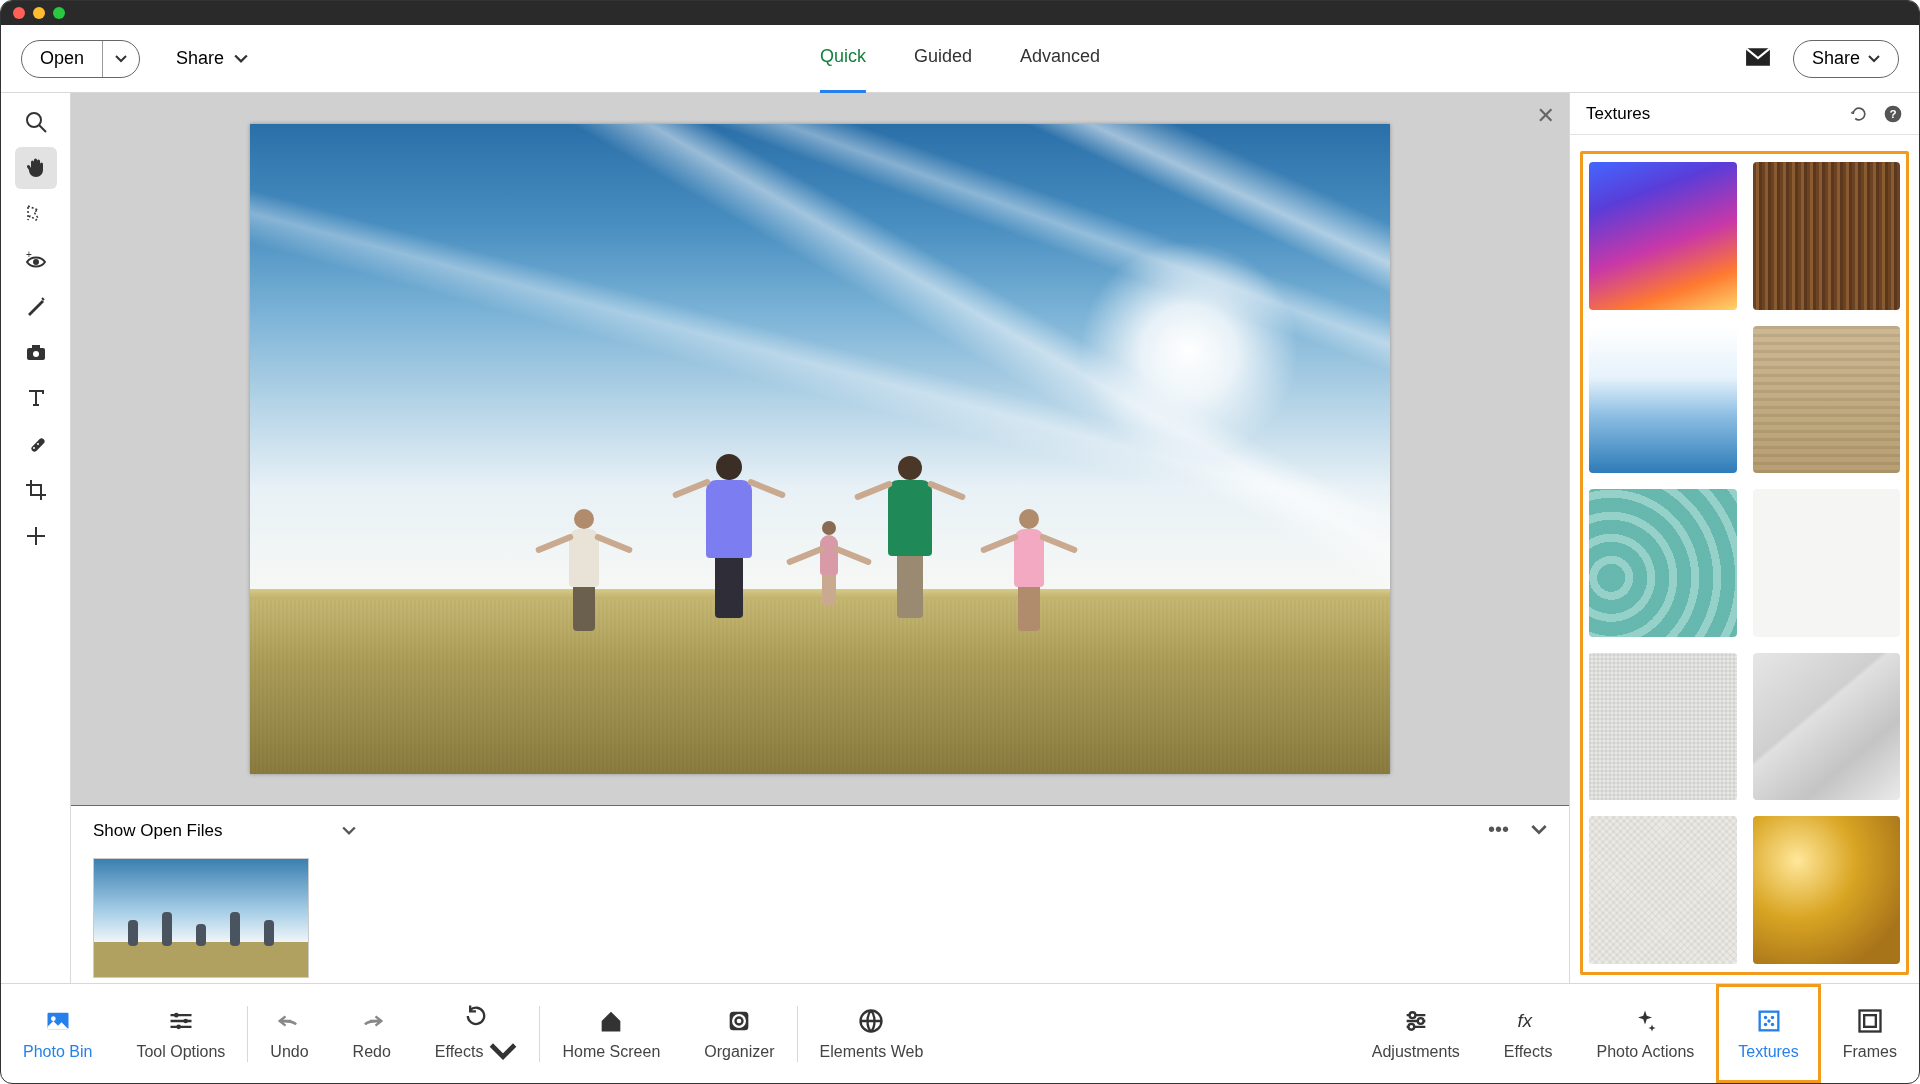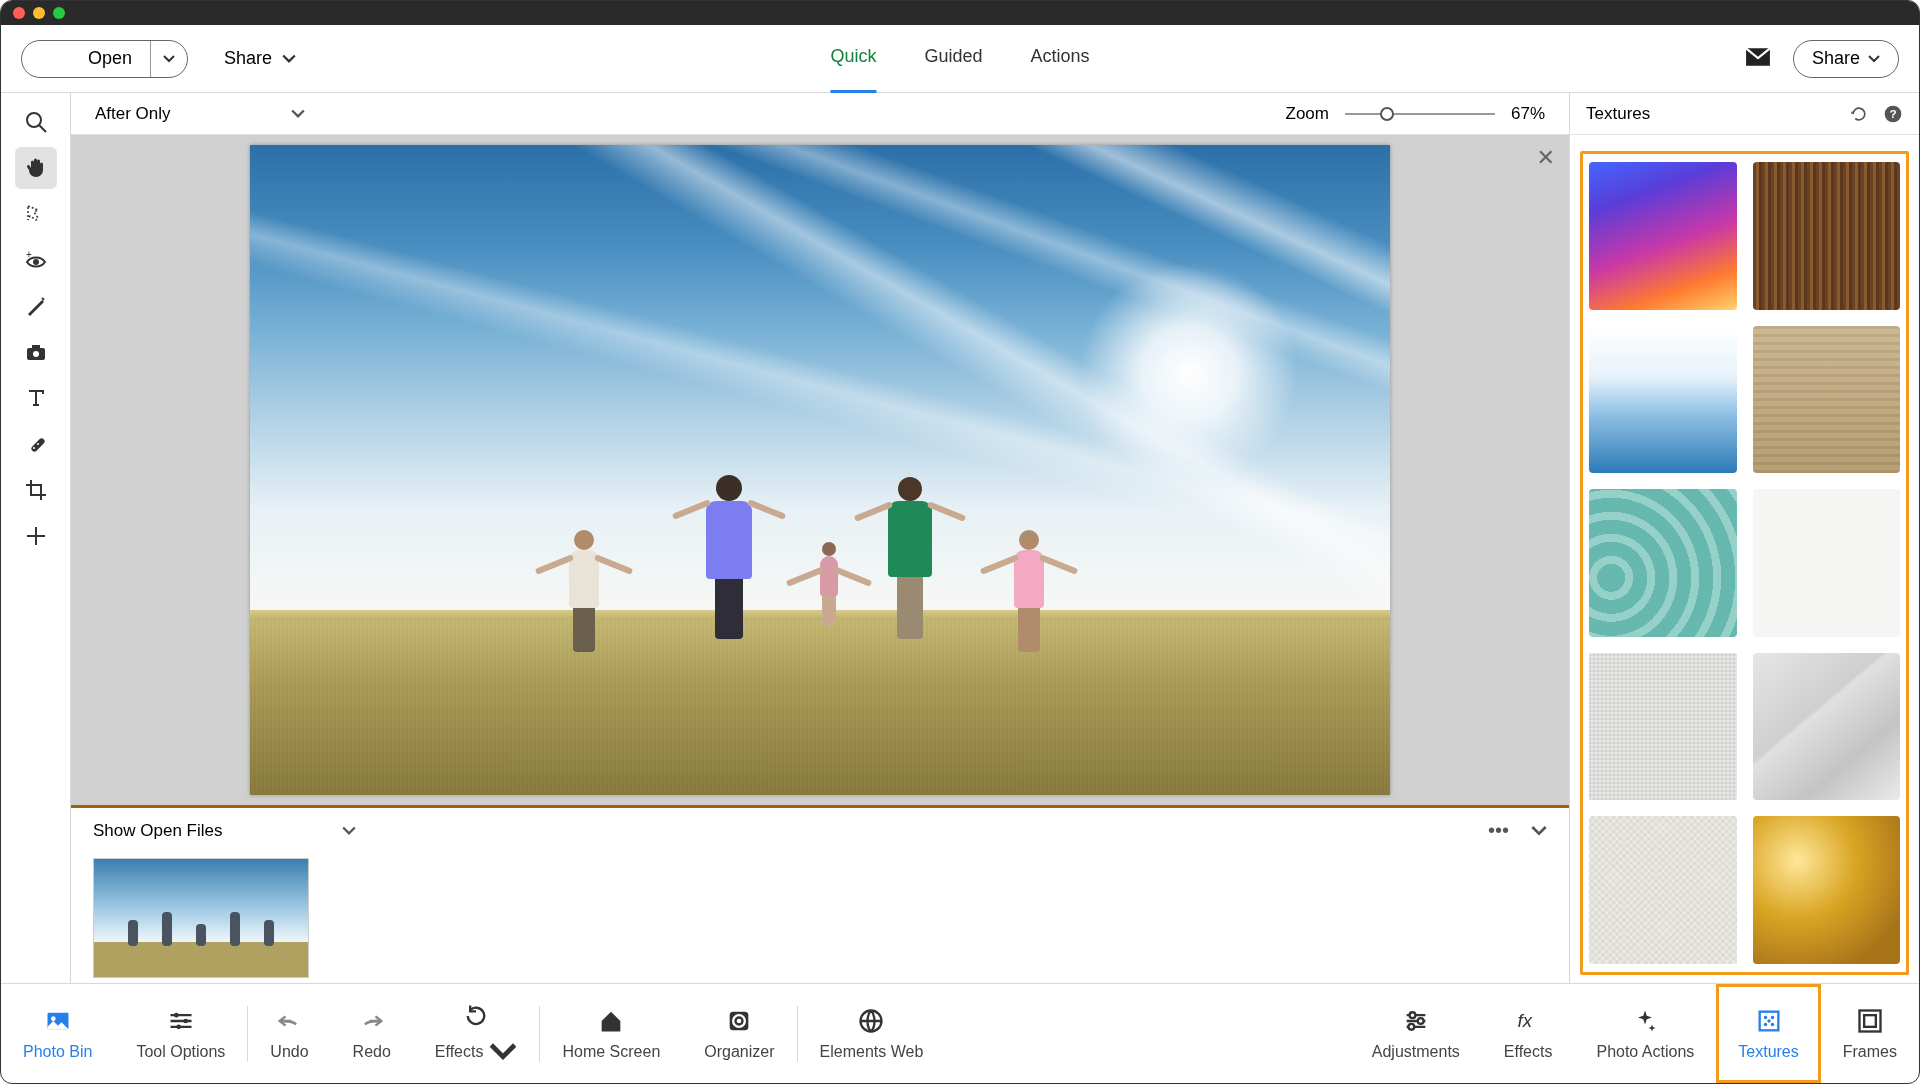--- a/index.html
+++ b/index.html
@@ -6,21 +6,21 @@
 html, body { width: 100%; height: 100%; overflow: hidden; }
 .window { width: 1920px; height: 1084px; display: flex; flex-direction: column; background: #fff; border-radius: 12px; overflow: hidden; border: 1px solid #333; transform-origin: top left; }
 .titlebar { height: 24px; background: #2a2a2a; display: flex; align-items: center; padding: 0 12px; gap: 8px; }
 .traffic { width: 12px; height: 12px; border-radius: 50%; }
 .traffic.red { background: #ff5f57; }
 .traffic.yellow { background: #febc2e; }
 .traffic.green { background: #28c840; }
 
 .topbar { height: 68px; border-bottom: 1px solid #d8d8d8; display: flex; align-items: center; padding: 0 20px; position: relative; }
 .open-btn { display: flex; align-items: center; border: 1px solid #666; border-radius: 20px; height: 38px; overflow: hidden; cursor: pointer; }
-.open-btn .lbl { padding: 0 18px; font-size: 18px; margin-left: 48px; }
+.open-btn .lbl { padding: 0 18px; font-size: 18px; }
 .open-btn .sep { width: 1px; height: 100%; background: #999; }
 .open-btn .arrow { padding: 0 12px; font-size: 12px; }
 .create-btn { margin-left: 36px; display: flex; align-items: center; gap: 10px; font-size: 18px; cursor: pointer; }
 .tabs { position: absolute; left: 50%; transform: translateX(-50%); display: flex; gap: 48px; height: 100%; align-items: center; }
 .tab { font-size: 18px; color: #333; padding-bottom: 4px; cursor: pointer; position: relative; height: 100%; display: flex; align-items: center; }
 .tab.active { color: #15803d; }
 .tab.active::after { content:""; position:absolute; left:0; right:0; bottom:-1px; height:3px; background:#2680eb; }
 .right-top { margin-left:auto; display:flex; align-items:center; gap:22px; }
 .mail-icon svg { width:26px; height:22px; }
 .share-btn { display:flex; align-items:center; gap:8px; border:1px solid #666; border-radius:20px; height:38px; padding:0 18px; font-size:18px; cursor:pointer; }
@@ -70,21 +70,21 @@
 
 .right-panel { width:350px; border-left:1px solid #d8d8d8; display:flex; flex-direction:column; }
 .rp-head { height:42px; display:flex; align-items:center; padding:0 16px; border-bottom:1px solid #e2e2e2; font-size:17px; }
 .rp-head .spacer{flex:1}
 .rp-head svg{width:20px;height:20px;margin-left:14px;cursor:pointer;color:#555}
 .rp-body { flex:1; padding:16px 10px; overflow:auto; }
 .texture-grid-wrap { border:3px solid #f29b1d; padding:8px 6px; border-radius:2px; }
 .texture-grid { display:grid; grid-template-columns:1fr 1fr; gap:16px; }
 .tex { width:100%; aspect-ratio:1; border-radius:4px; cursor:pointer; }
 
-.binbar { height:48px; border-top:3px solid #a16207; display:flex; align-items:center; padding:12px 22px; font-size:17px; gap:120px; }
+.binbar { height:48px; border-top:1px solid #a16207; display:flex; align-items:flex-end; padding:12px 22px; font-size:17px; gap:120px; }
 .binbar .rightdots{margin-left:auto;display:flex;align-items:center;gap:22px;color:#555;font-size:20px}
 .bincontent { height:130px; display:flex; align-items:center; padding:0 22px; gap:12px; }
 .thumb-img{width:216px;height:120px;position:relative;border:1px solid #ccc;overflow:hidden}
 .thumb-sky{position:absolute;inset:0 0 30% 0;background:linear-gradient(180deg,#3a7fb0,#aad0e8 65%,#f0f5f8)}
 .thumb-grass{position:absolute;left:0;right:0;bottom:0;height:30%;background:#b0a160}
 .thumb-ppl{position:absolute;bottom:26%;left:16%;right:16%;display:flex;justify-content:space-between;align-items:flex-end}
 .thumb-ppl span{display:block;width:10px;height:26px;background:#4a5460;border-radius:4px}
 
 .bottombar { height:100px; border-top:1px solid #d8d8d8; display:flex; align-items:center; }
 .bb-item { display:flex; flex-direction:column; align-items:center; justify-content:center; gap:8px; font-size:16px; color:#444; cursor:pointer; position:relative; height:100%; padding:0 22px; }
@@ -140,21 +140,21 @@
       </span>
     </div>
     <div class="tabs">
       <div class="tab active">
           <span>Quick</span>
         </div>
       <div class="tab">
           <span>Guided</span>
         </div>
       <div class="tab">
-          <span>Actions</span>
+          <span>Advanced</span>
         </div>
     </div>
     <div class="right-top">
       <span class="mail-icon">
         <svg viewBox="0 0 24 18">
             <path d="M1 1h22v16H1z" fill="#222"></path>
             <path d="M1 1l11 9L23 1" fill="none" stroke="#fff" stroke-width="2"></path>
           </svg>
       </span>
       <div class="share-btn">
@@ -222,35 +222,20 @@
           </svg>
         </div>
       <div class="tool">
           <svg viewBox="0 0 24 24">
             <path d="M12 3v18M3 12h18" stroke="#333" stroke-width="2"></path>
           </svg>
         </div>
     </div>
 
     <div class="center">
-      <div class="subbar">
-        <div class="view-sel">
-          <span>After Only</span>
-          <svg viewBox="0 0 12 8" width="14" height="10">
-              <path d="M1 1l5 5 5-5" fill="none" stroke="#555" stroke-width="2"></path>
-            </svg>
-        </div>
-        <div class="zoom-area">
-          <span>Zoom</span>
-          <div class="slider">
-            <div class="thumb" style="left:28%"></div>
-          </div>
-          <span>67%</span>
-        </div>
-      </div>
 
       <div class="canvas-area">
         <span class="close-x">✕</span>
         <div class="photo">
           <div class="sky"></div>
           <div class="sun"></div>
           <div class="grass"></div>
           <div class="person p1">
               <div class="head"></div>
               <div class="body"></div>

